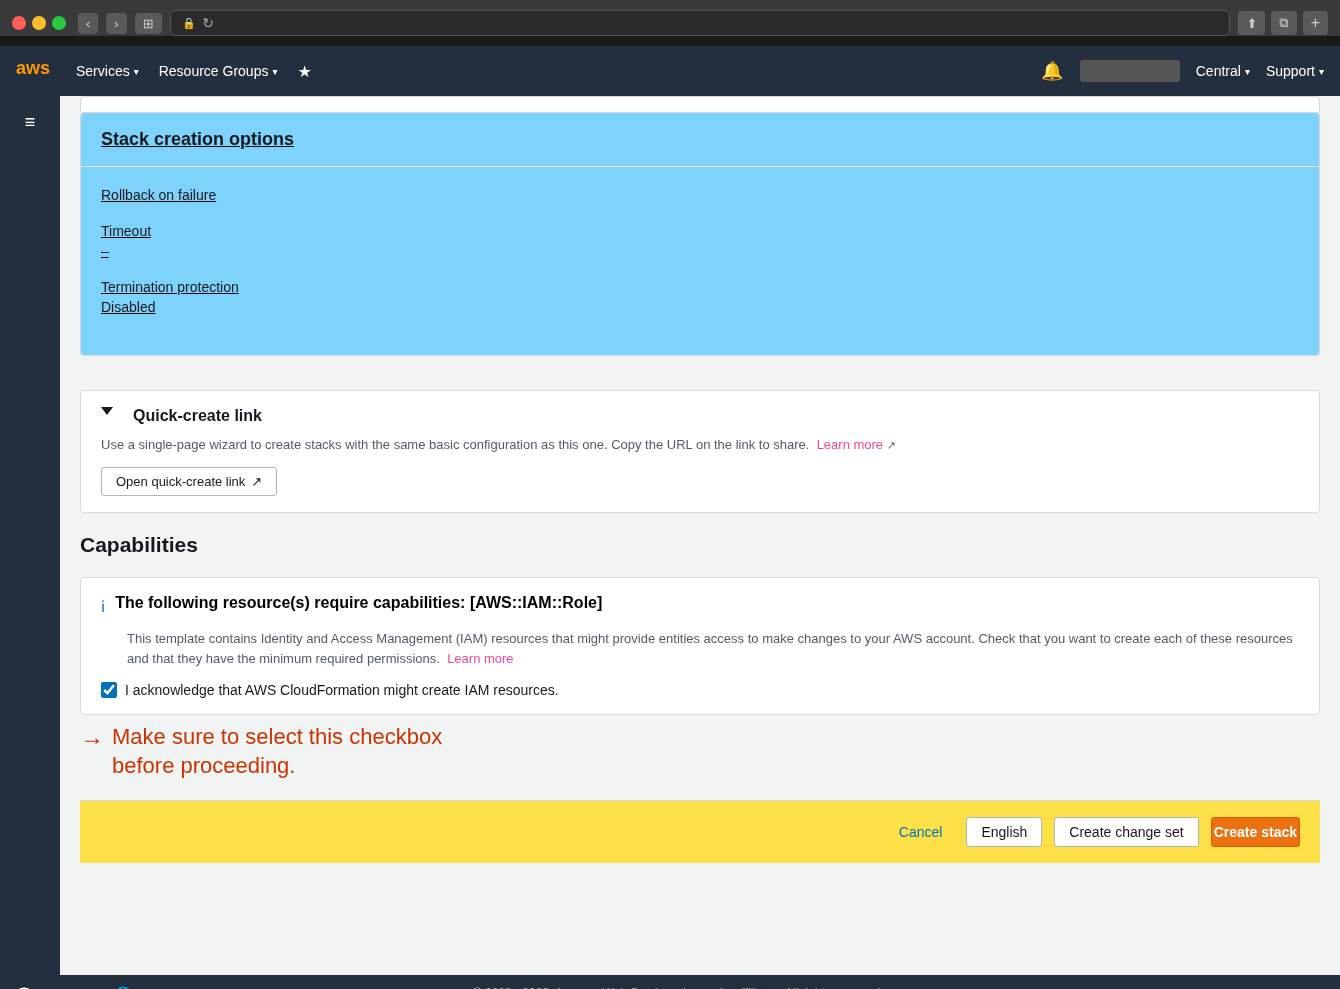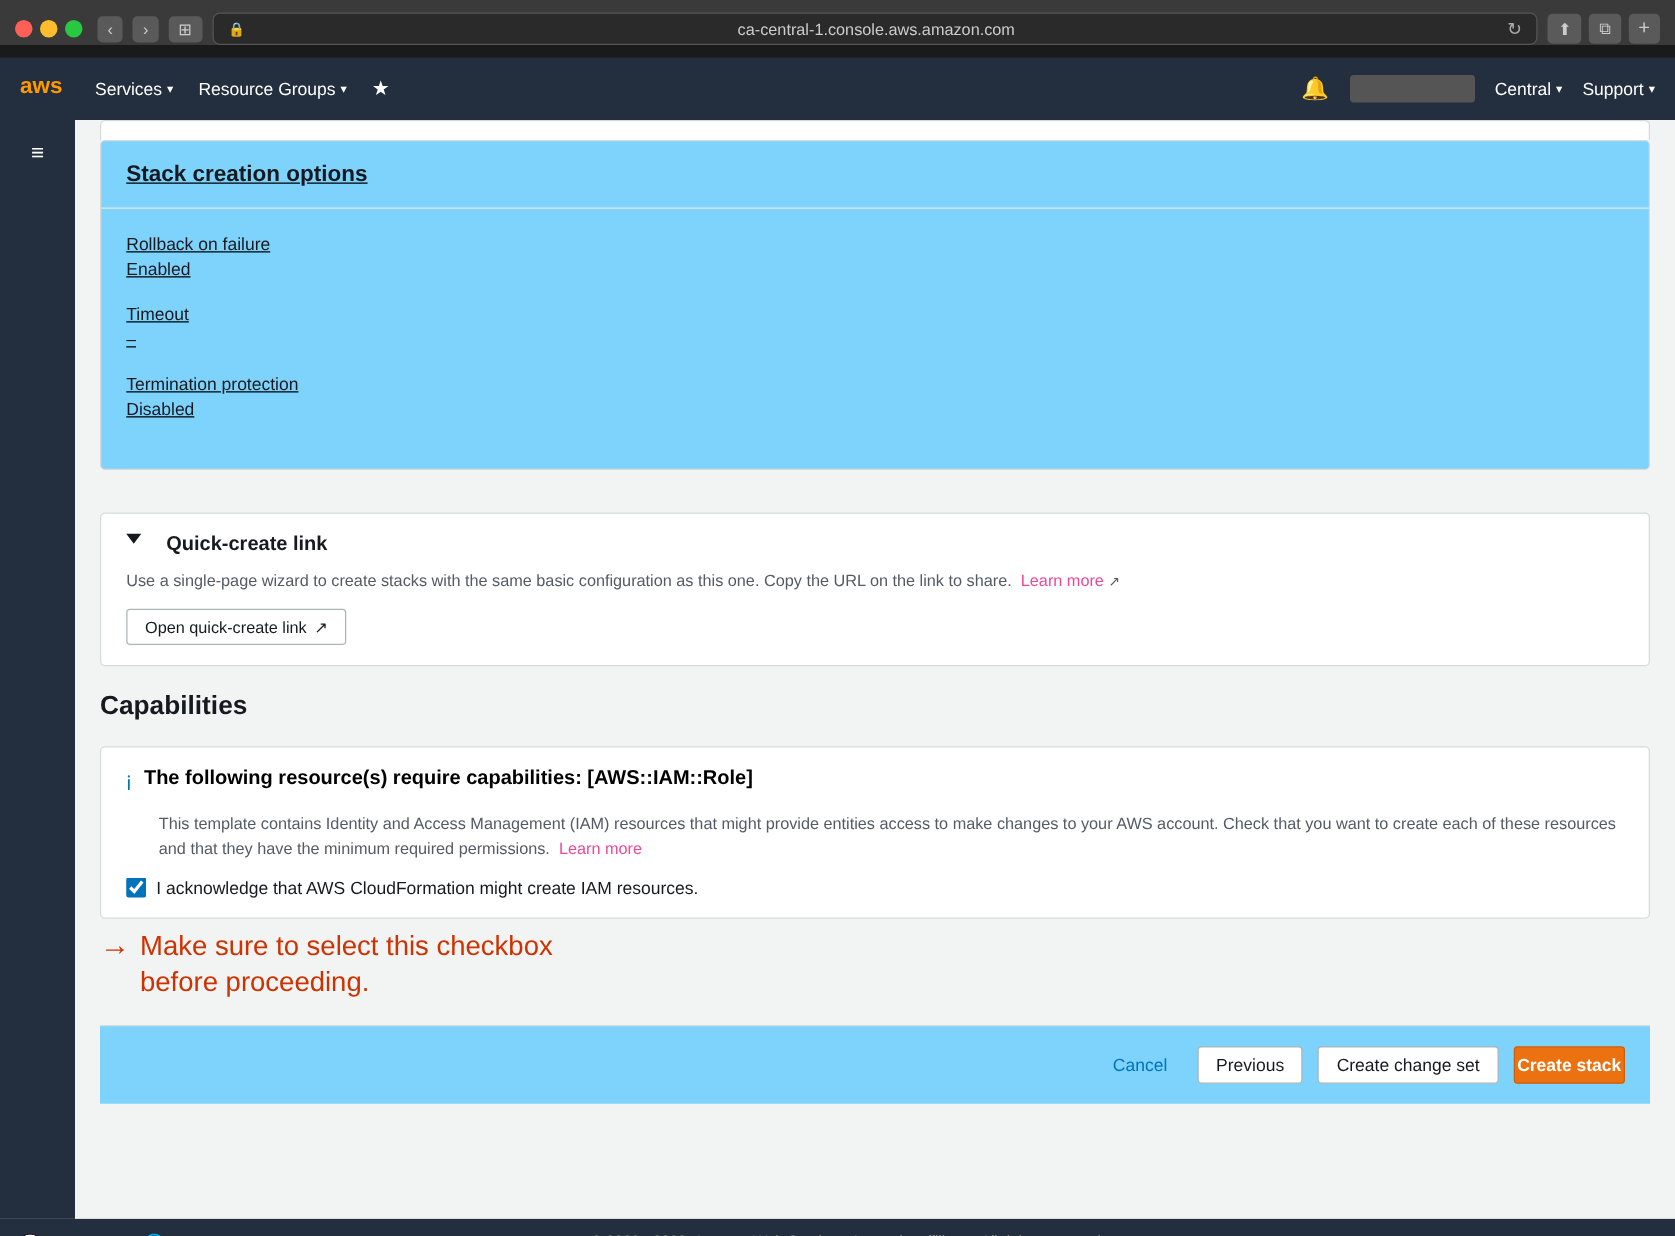--- a/index.html
+++ b/index.html
@@ -78,21 +78,21 @@
     .checkbox-row { display: flex; align-items: center; gap: 8px; margin-top: 12px; }
     .checkbox-input { width: 16px; height: 16px; accent-color: #0073bb; cursor: pointer; }
     .checkbox-label { font-size: 14px; color: #16191f; font-weight: 500; }
 
     
     .annotation-arrow { display: flex; align-items: flex-start; margin-top: 8px; }
     .red-arrow { color: #cc3300; font-size: 24px; margin-right: 8px; }
     .annotation-text { color: #cc3300; font-size: 22px; font-weight: 400; line-height: 1.3; font-style: normal; }
 
     
-    .footer-actions { display: flex; align-items: center; justify-content: flex-end; padding: 16px 20px; background: #7dd3fc; border-top: 1px solid #d5dbdb; gap: 12px; }
+    .footer-actions { display: flex; align-items: center; justify-content: flex-end; padding: 16px 20px; background: #fde047; border-top: 1px solid #d5dbdb; gap: 12px; }
     .cancel-btn { font-size: 14px; color: #0073bb; background: none; border: none; cursor: pointer; padding: 6px 12px; }
     .prev-btn { font-size: 14px; color: #16191f; background: #fff; border: 1px solid #aab7b8; border-radius: 3px; padding: 6px 14px; cursor: pointer; }
     .changeset-btn { font-size: 14px; color: #16191f; background: #fff; border: 1px solid #aab7b8; border-radius: 3px; padding: 6px 14px; cursor: pointer; }
     .create-stack-btn { font-size: 14px; color: #fff; background: #ec7211; border: 1px solid #d05c04; border-radius: 3px; padding: 6px 2px; cursor: pointer; font-weight: 600; }
 
     
     .bottom-bar { background: #232f3e; height: 36px; display: flex; align-items: center; padding: 0 16px; gap: 20px; }
     .bottom-feedback { display: flex; align-items: center; gap: 6px; color: #ccc; font-size: 13px; cursor: pointer; }
     .bottom-lang { display: flex; align-items: center; gap: 6px; color: #ccc; font-size: 13px; cursor: pointer; }
     .bottom-copy { flex: 1; text-align: center; color: #aaa; font-size: 12px; }
@@ -107,21 +107,20 @@
     <div class="traffic-lights">
       <div class="traffic-light tl-red"></div>
       <div class="traffic-light tl-yellow"></div>
       <div class="traffic-light tl-green"></div>
     </div>
     <button class="nav-btn">‹</button>
     <button class="nav-btn">›</button>
     <button class="tab-btn">⊞</button>
     <div class="address-bar">
       <span class="lock-icon">🔒</span>
-      <span class="address-text">ca-central-1.console.aws.amazon.com</span>
       <span class="reload-icon">↻</span>
     </div>
     <div class="toolbar-actions">
       <button class="toolbar-action-btn">⬆</button>
       <button class="toolbar-action-btn">⧉</button>
       <button class="plus-btn">+</button>
     </div>
   </div>
 </div>
 
@@ -165,21 +164,20 @@
 
       <div style="background:#fff; border:1px solid #d5dbdb; border-bottom:none; height:16px; border-radius:4px 4px 0 0; margin-bottom:0;"></div>
 
       <div class="card stack-options-card">
         <div class="card-header">
           <span class="card-title">Stack creation options</span>
         </div>
         <div class="card-body">
           <div class="field-group">
             <div class="field-label">Rollback on failure</div>
-            <div class="field-value">Enabled</div>
           </div>
           <div class="field-group">
             <div class="field-label">Timeout</div>
             <div class="field-value">–</div>
           </div>
           <div class="field-group">
             <div class="field-label">Termination protection</div>
             <div class="field-value">Disabled</div>
           </div>
         </div>
@@ -223,21 +221,21 @@
         </div>
 
         <div class="annotation-arrow">
           <span class="red-arrow">→</span>
           <div class="annotation-text">Make sure to select this checkbox<br>before proceeding.</div>
         </div>
       </div>
 
       <div class="footer-actions">
         <button class="cancel-btn">Cancel</button>
-        <button class="prev-btn">Previous</button>
+        <button class="prev-btn">English</button>
         <button class="changeset-btn">Create change set</button>
         <button class="create-stack-btn">Create stack</button>
       </div>
 
     </div>
   </div>
 </div>
 
 <div class="bottom-bar">
   <div class="bottom-feedback">

